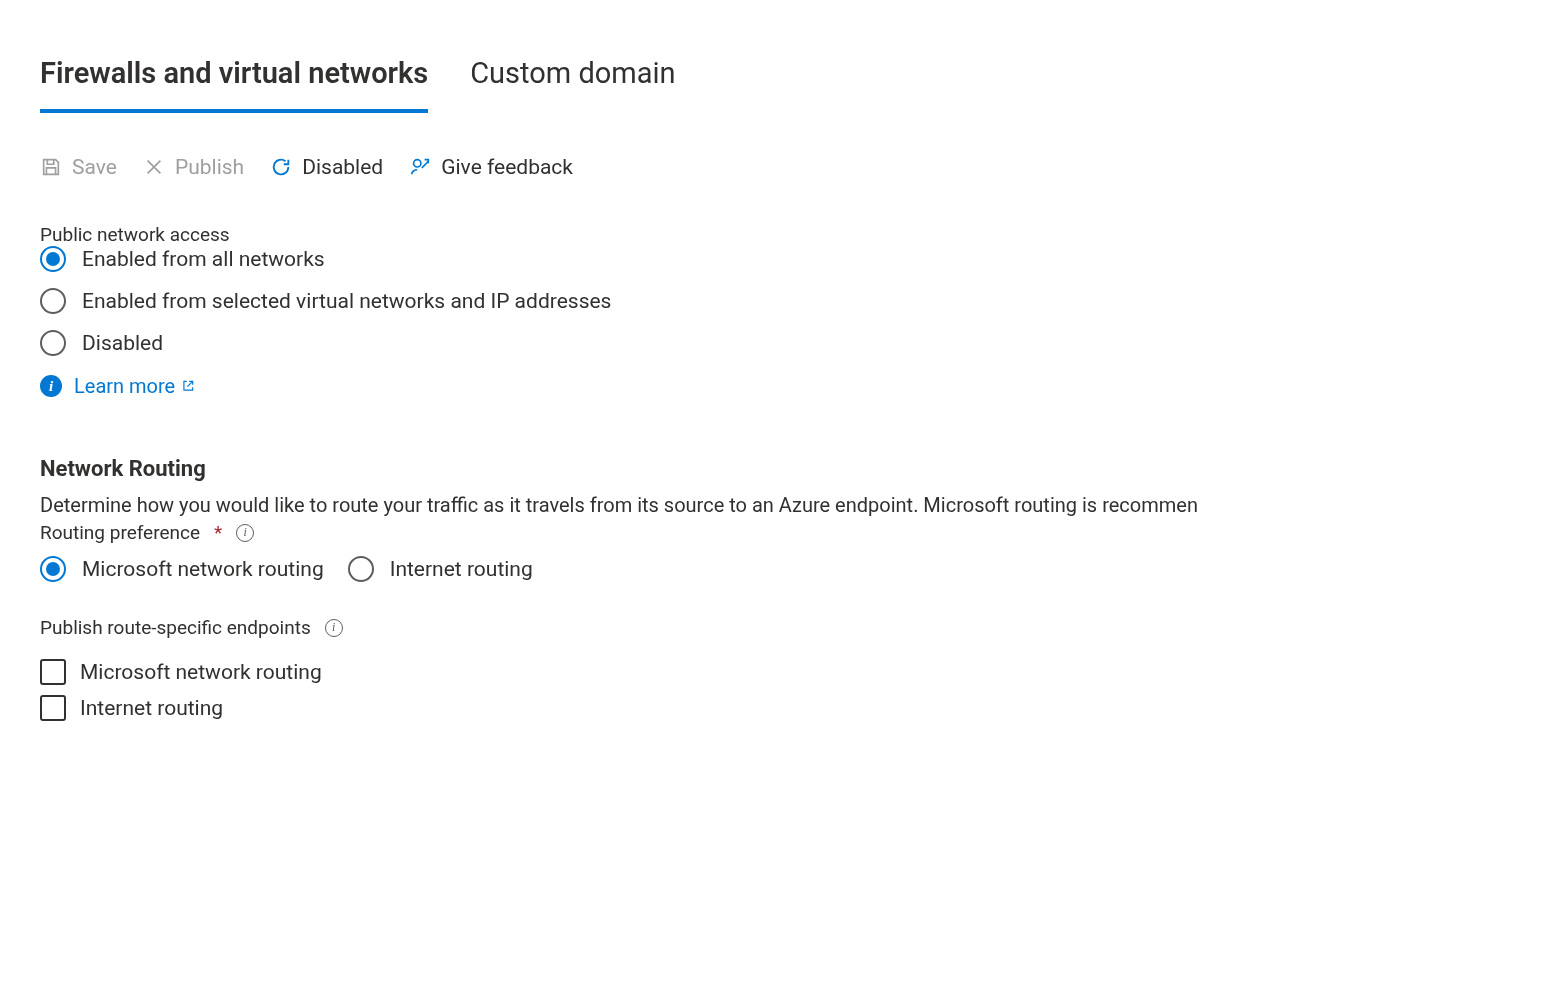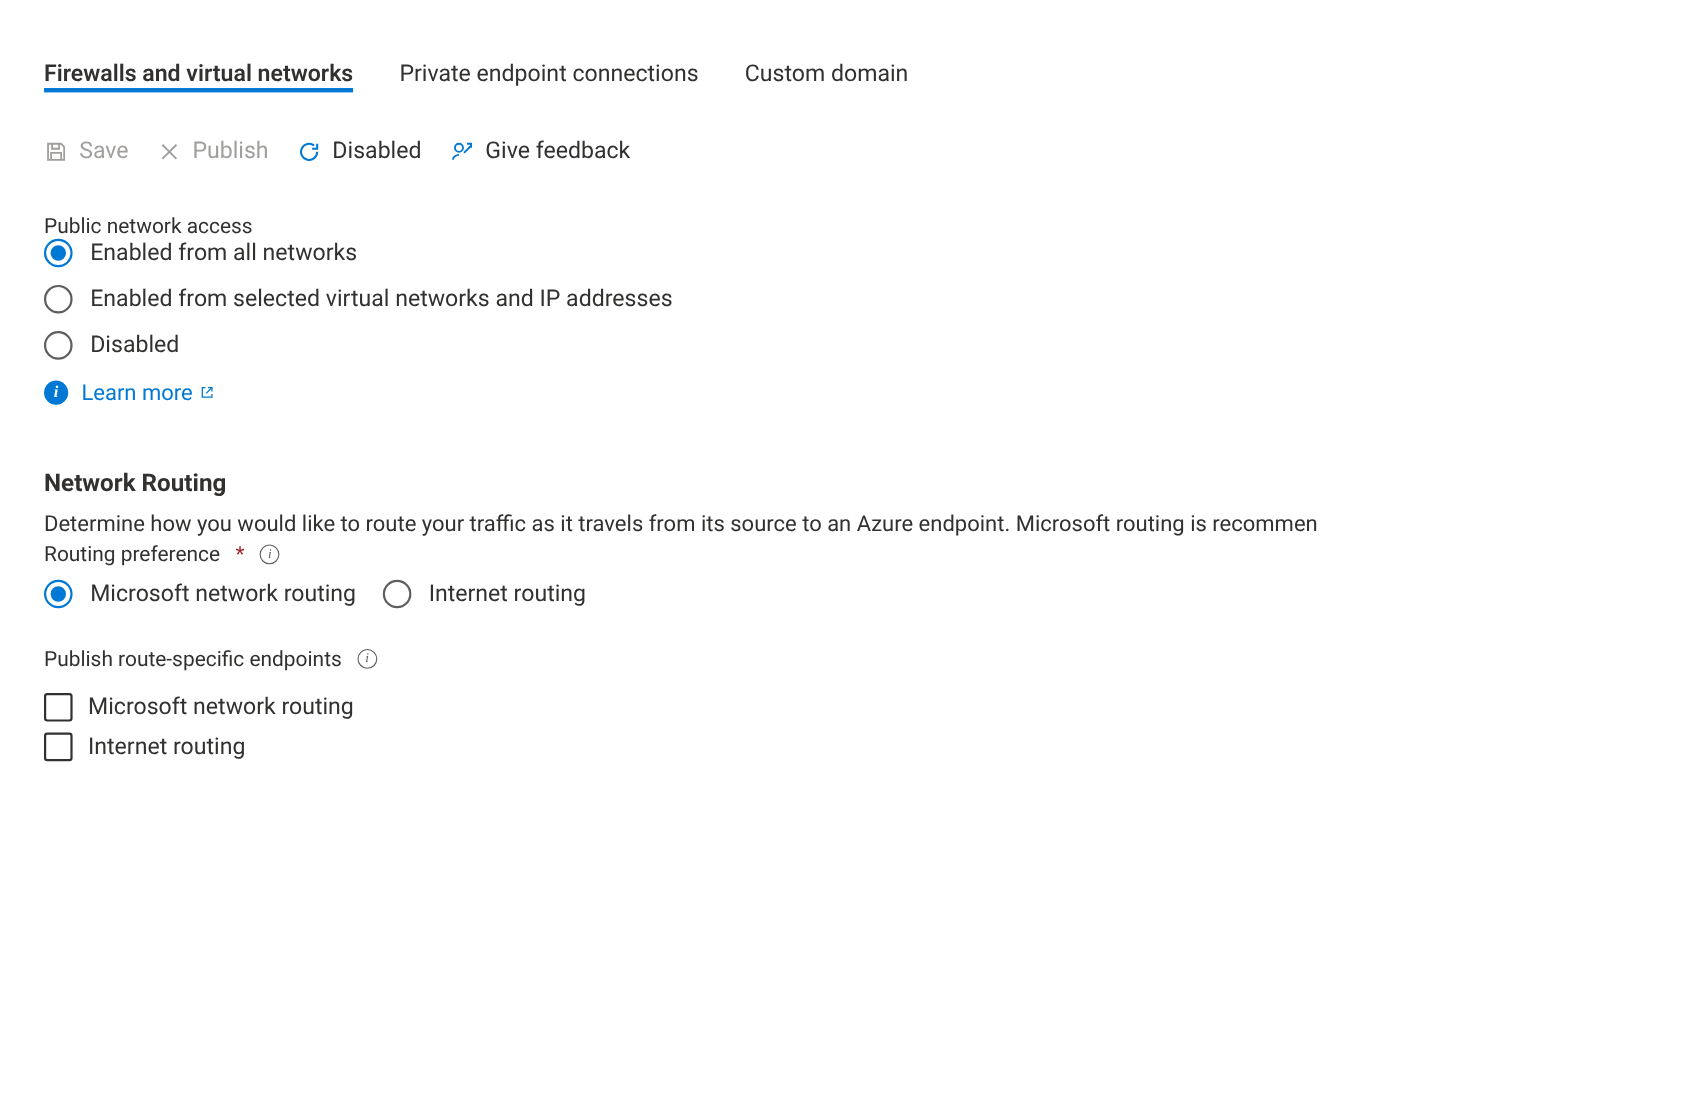--- a/index.html
+++ b/index.html
@@ -14,23 +14,23 @@
     .container { padding: 56px 40px 40px 40px; }
 
     
     .tabs {
       display: flex;
       gap: 42px;
       border-bottom: none;
       margin-bottom: 42px;
     }
     .tab {
-      font-size: 21px;
-      color: #323130;
-      padding-bottom: 0;
+      font-size: 29px;
+      color: #323130;
+      padding-bottom: 19px;
       cursor: pointer;
       font-weight: 400;
     }
     .tab.active {
       font-weight: 600;
       border-bottom: 4px solid #0078d4;
       color: #323130;
     }
 
     
@@ -102,21 +102,20 @@
     }
   </style>
 </head>
 <body>
 
 <div class="container">
 
   
   <div class="tabs">
     <div class="tab active">Firewalls and virtual networks</div>
-    <div class="tab">Private endpoint connections</div>
     <div class="tab">Custom domain</div>
   </div>
 
   
   <div class="toolbar">
     <div class="toolbar-btn disabled">
       <span class="ic">
         <svg viewBox="0 0 24 24" width="22" height="22" fill="none" stroke-width="1.8">
           <path d="M4 4h13l3 3v13H4z"></path>
             <path d="M8 4v5h7V4"></path>

